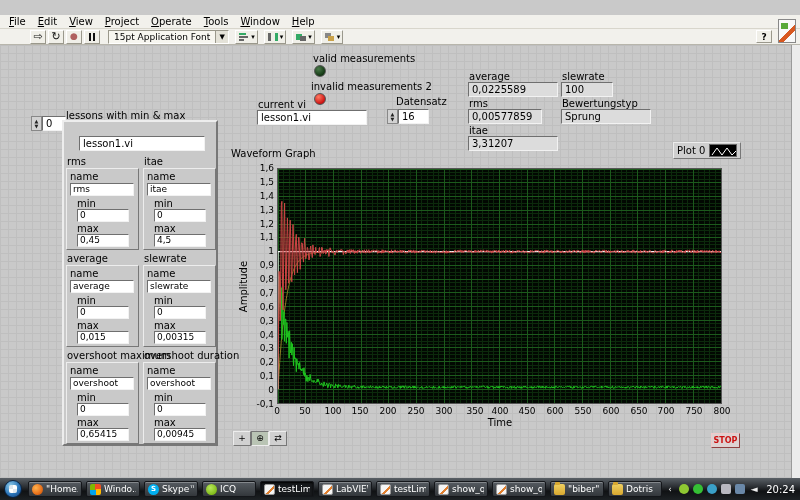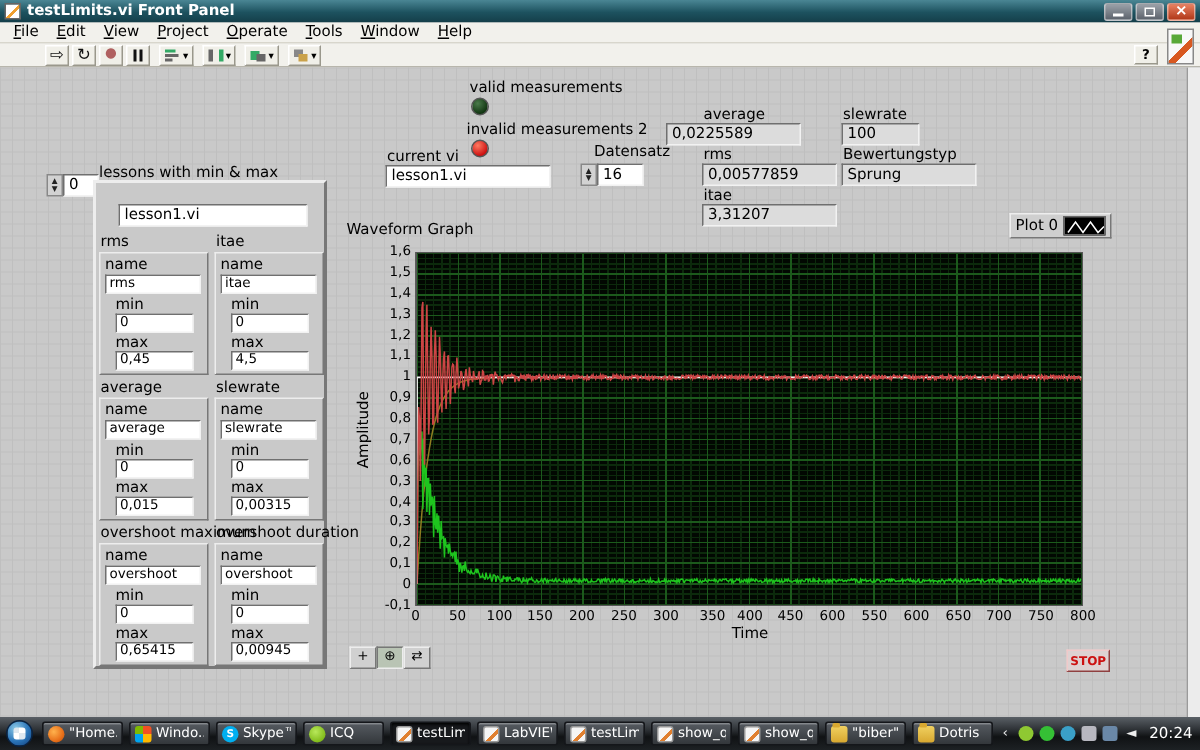--- a/index.html
+++ b/index.html
@@ -118,35 +118,20 @@
   .tray{margin-left:auto;display:flex;align-items:center;gap:4px;padding-right:5px;}
   .tico{width:10px;height:10px;border-radius:2px;display:flex;align-items:center;justify-content:center;
     color:#eee;font-size:9px;line-height:10px;}
   .clock{color:#fff;font-size:10px;margin-left:3px;}
 </style>
 </head>
 <body>
 
 <div id="win">
 
-  <div class="titlebar">
-    <span class="tb-icon"></span>
-    <span class="tb-title">testLimits.vi Front Panel</span>
-    <span class="wbtns">
-      <span class="wbtn min">
-          <span class="bar"></span>
-        </span>
-      <span class="wbtn max">
-          <span class="box"></span>
-        </span>
-      <span class="wbtn close">
-          <span>×</span>
-        </span>
-    </span>
-  </div>
 
   <div class="menubar" id="menu-items">
       <span class="menu-item"><u>F</u>ile</span>
       <span class="menu-item"><u>E</u>dit</span>
       <span class="menu-item"><u>V</u>iew</span>
       <span class="menu-item"><u>P</u>roject</span>
       <span class="menu-item"><u>O</u>perate</span>
       <span class="menu-item"><u>T</u>ools</span>
       <span class="menu-item"><u>W</u>indow</span>
       <span class="menu-item"><u>H</u>elp</span>
@@ -161,20 +146,24 @@
       </span>
     <span class="tbtn">
         <span class="abort-glyph">●</span>
       </span>
     <span class="tbtn">
         <span class="pausebars">
           <i></i>
           <i></i>
         </span>
       </span>
+    <span class="font-select">
+      <span class="txt">15pt Application Font</span>
+      <span class="dd">▼</span>
+    </span>
     <span class="dropbtn">
       <svg width="12" height="10">
           <rect x="1" y="1" width="7" height="2" fill="#3a6"></rect>
           <rect x="1" y="4" width="9" height="2" fill="#666"></rect>
           <rect x="1" y="7" width="5" height="2" fill="#666"></rect>
         </svg>▾</span>
     <span class="dropbtn">
       <svg width="12" height="10">
           <rect x="1" y="1" width="3" height="8" fill="#666"></rect>
           <rect x="8" y="1" width="3" height="8" fill="#3a6"></rect>
@@ -207,27 +196,27 @@
     <div class="fld" style="left:257px;top:65px;width:110px;">lesson1.vi</div>
 
     <div class="lbl" style="left:396px;top:51px;">Datensatz</div>
     <div class="spin" style="left:387px;top:64px;">
         <span>▲</span>
         <span>▼</span>
       </div>
     <div class="fld" style="left:398px;top:64px;width:31px;">16</div>
 
     <div class="lbl" style="left:469px;top:26px;">average</div>
-    <div class="fld ind" style="left:444px;top:37px;width:90px;">0,0225589</div>
+    <div class="fld ind" style="left:468px;top:37px;width:90px;">0,0225589</div>
 
     <div class="lbl" style="left:562px;top:26px;">slewrate</div>
     <div class="fld ind" style="left:561px;top:37px;width:52px;">100</div>
 
     <div class="lbl" style="left:469px;top:53px;">rms</div>
-    <div class="fld ind" style="left:468px;top:64px;width:90px;">0,00577859</div>
+    <div class="fld ind" style="left:468px;top:64px;width:74px;">0,00577859</div>
 
     <div class="lbl" style="left:562px;top:53px;">Bewertungstyp</div>
     <div class="fld ind" style="left:561px;top:64px;width:90px;">Sprung</div>
 
     <div class="lbl" style="left:469px;top:80px;">itae</div>
     <div class="fld ind" style="left:468px;top:91px;width:90px;">3,31207</div>
 
     <div class="spin" style="left:31px;top:71px;">
         <span>▲</span>
         <span>▼</span>

